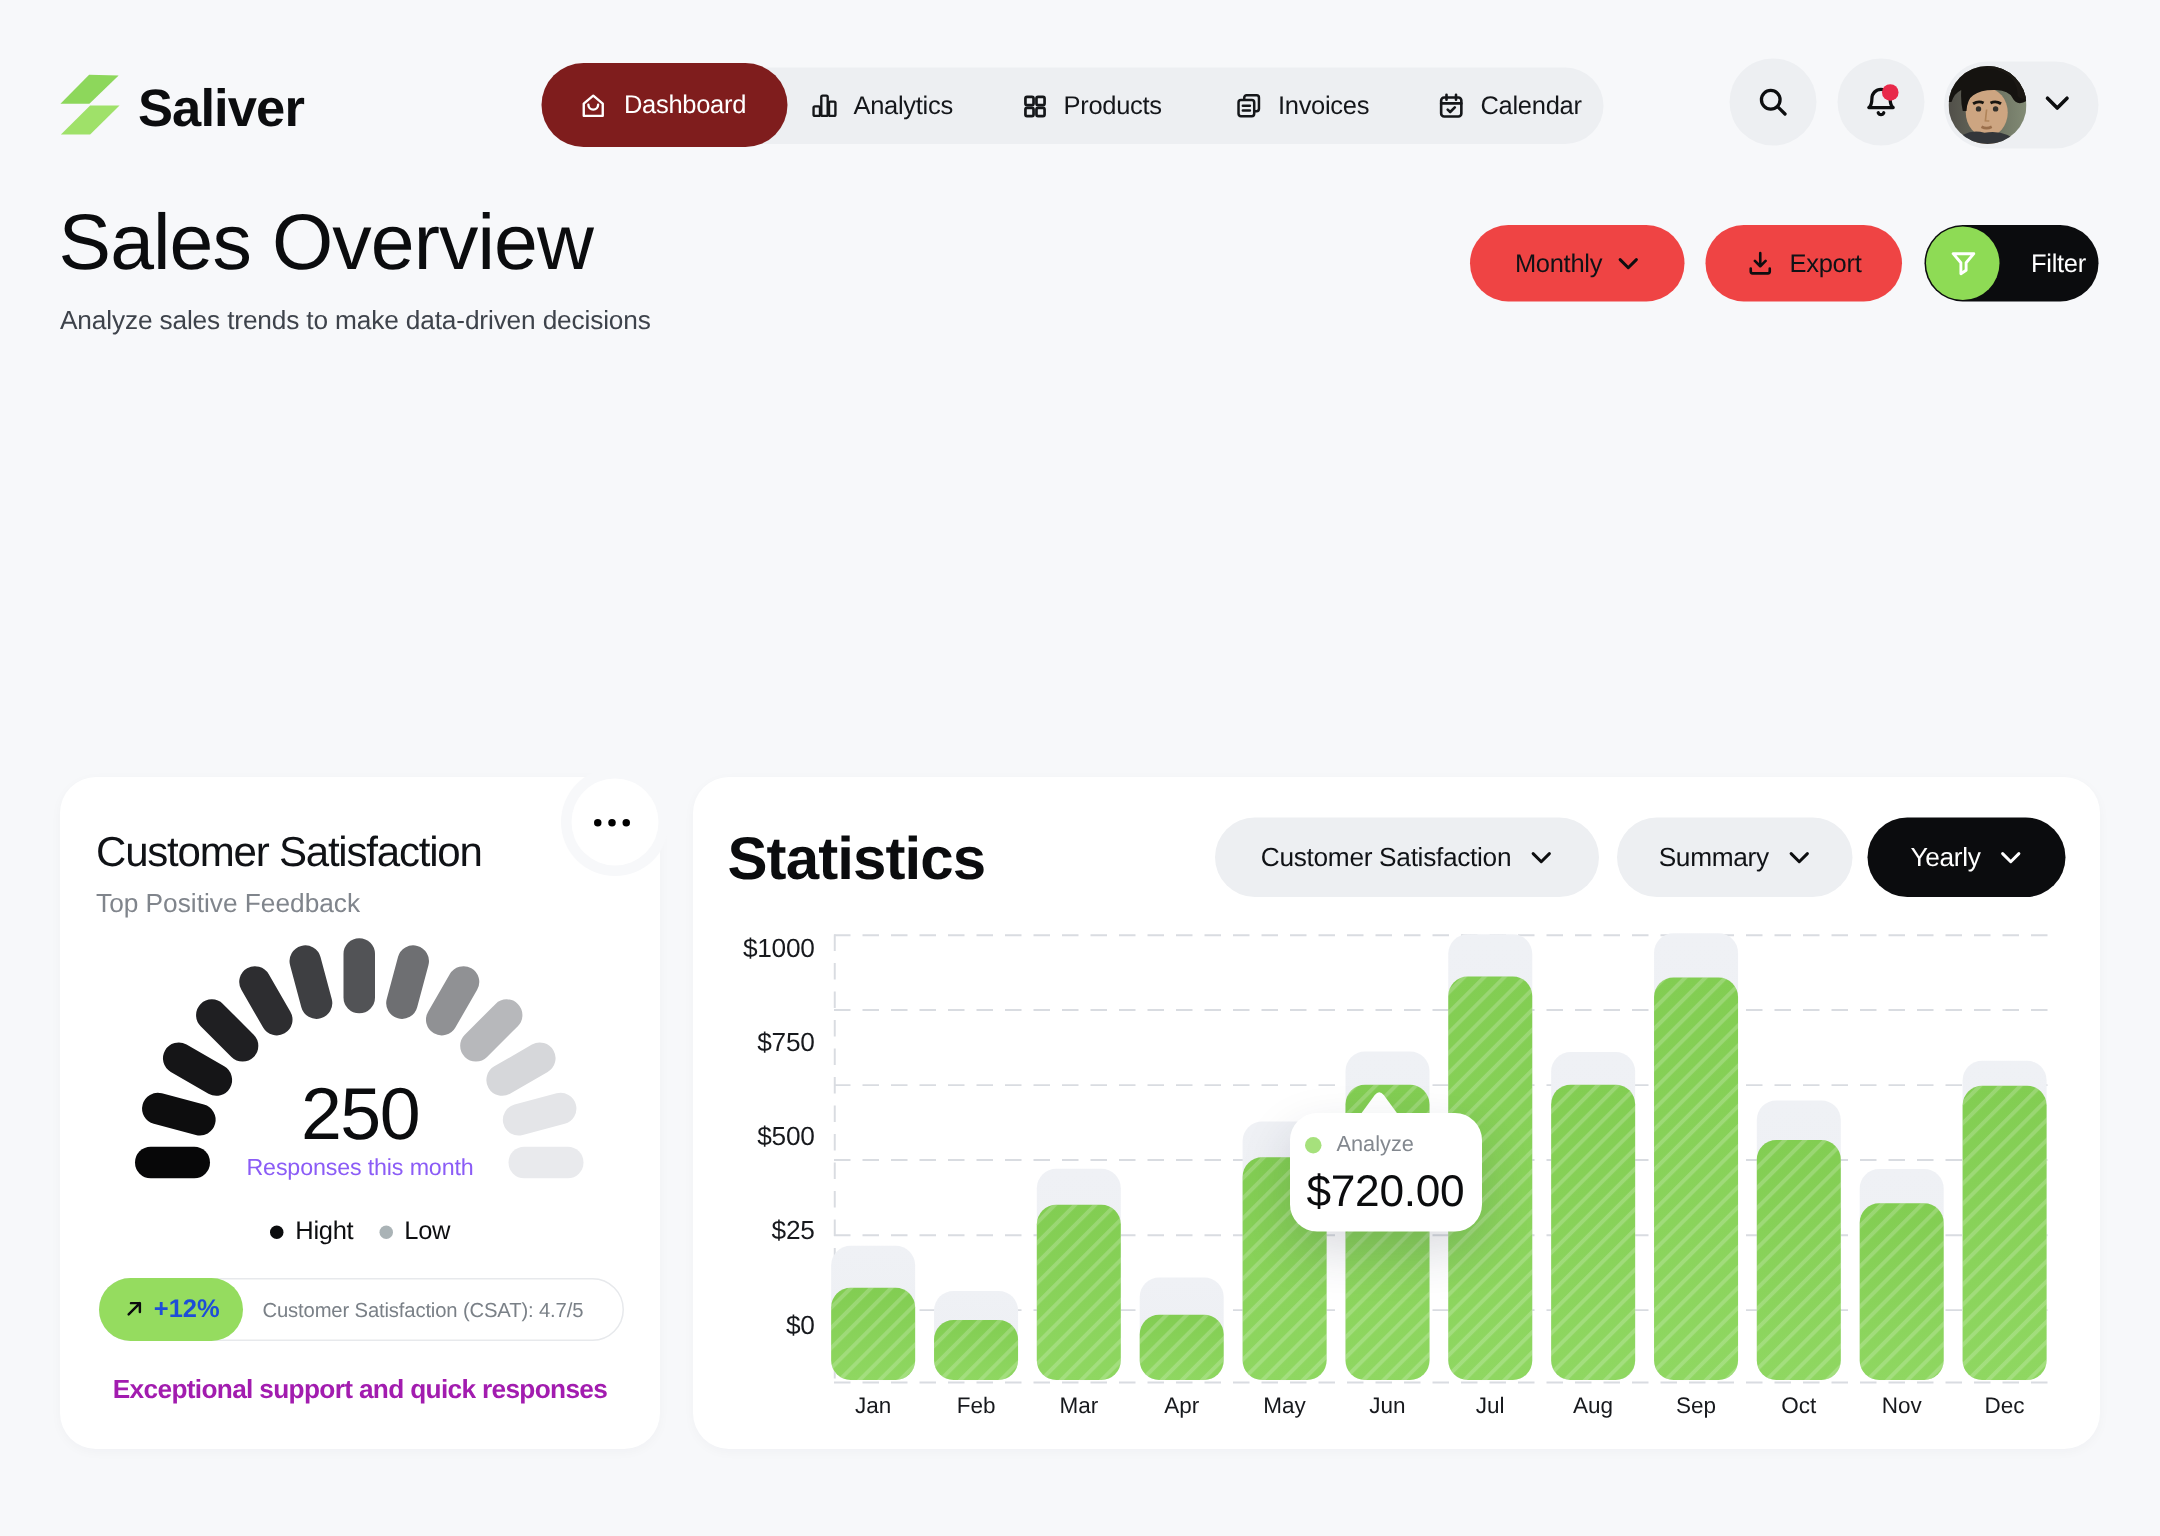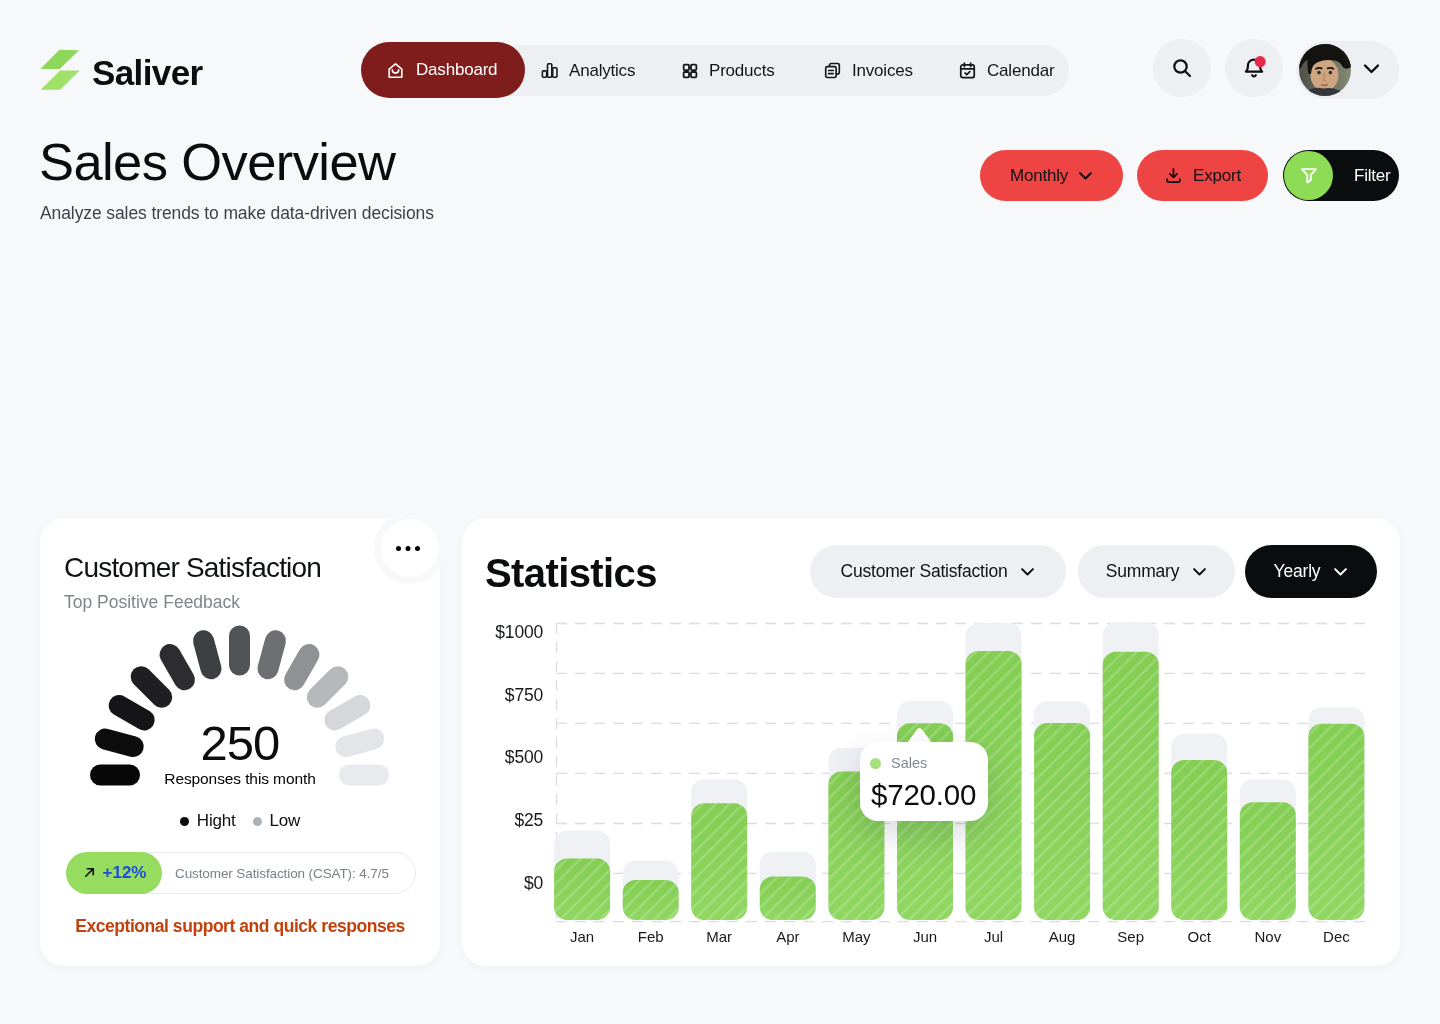--- a/index.html
+++ b/index.html
@@ -25,30 +25,30 @@
 .sub { left:40px; top:203px; font-size:17.5px; color:#3e434b; letter-spacing:-.1px; }
 .btn { position:absolute; top:150px; height:51px; border-radius:26px; background:#ef4444;
   display:flex; align-items:center; justify-content:center; gap:10px; font-size:17px; color:#101216; letter-spacing:-.2px;}
 
 
 .cardL { left:40px; width:400px; }
 .cardR { left:462px; width:938px; }
 .ctitle { left:64px; top:552px; font-size:28px; letter-spacing:-.8px; font-weight:500; color:#101216;}
 .csub { left:64px; top:592px; font-size:17.5px; color:#80858c; }
 .big250 { left:140px; top:715px; width:200px; text-align:center; font-size:49px; font-weight:500; letter-spacing:-1px; color:#0b0c0e; }
-.resp { left:90px; top:770px; width:300px; text-align:center; font-size:15.5px; color:#000000; letter-spacing:-.1px;}
+.resp { left:90px; top:770px; width:300px; text-align:center; font-size:15.5px; color:#8b5cf6; letter-spacing:-.1px;}
 .legend { left:40px; top:811px; width:400px; display:flex; justify-content:center; gap:17px; font-size:17px; color:#0d0e10; letter-spacing:-.2px; }
 .legend .it { display:flex; align-items:center; gap:8px; }
 .dot { width:9px; height:9px; border-radius:50%; }
 .statpill { position:absolute; left:66px; top:852px; width:350px; height:42px; border:1px solid #e7e9ec;
   border-radius:21px; background:#fff; display:flex; align-items:center; }
 .badge { margin-left:0px; height:42px; width:96px; background:#95dc5f; border-radius:21px;
   display:flex; align-items:center; justify-content:center; gap:6px; font-size:17px; font-weight:600; color:#1d4ed8; margin-top:-1px; margin-left:-1px;}
 .csat { margin-left:13px; font-size:13.5px; color:#7a8087; letter-spacing:-.1px; }
-.except { left:40px; top:916px; width:400px; text-align:center; font-size:17.5px; font-weight:600; letter-spacing:-.45px; color:#c2410c; }
+.except { left:40px; top:916px; width:400px; text-align:center; font-size:17.5px; font-weight:600; letter-spacing:-.45px; color:#a21caf; }
 
 
 .stitle { left:485px; top:551px; font-size:40px; letter-spacing:-.6px; font-weight:700; color:#0b0c0e; }
 .drop { position:absolute; top:545px; height:53px; border-radius:27px; background:#edeff2;
   display:flex; align-items:center; justify-content:center; gap:13px; font-size:17.5px; color:#101216; letter-spacing:-.2px; }
 .grid { stroke:#d9dce1; stroke-width:1.3; stroke-dasharray:11 8; fill:none; }
 .ylab { font:17.5px "Liberation Sans"; fill:#17191d; letter-spacing:-.2px;}
 .mlab { font:15px "Liberation Sans"; fill:#17191d; }
 
 .tooltip { position:absolute; left:860px; top:742px; width:128px; height:79px; background:#fff; border-radius:18px;
@@ -322,16 +322,16 @@
 <text x="1267.8" y="942" text-anchor="middle" class="mlab">Nov</text>
 <text x="1336.4" y="942" text-anchor="middle" class="mlab">Dec</text>
 </svg>
 
 <svg class="tt-caret" viewBox="0 0 25 16">
     <path d="M0 16 L9.5 3 Q12.5 -0.8 15.5 3 L25 16 Z" fill="#fff"></path>
   </svg>
 <div class="tooltip">
   <div class="tt-row">
       <div class="tt-dot"></div>
-      <div class="tt-lab">Sales</div>
+      <div class="tt-lab">Analyze</div>
     </div>
   <div class="tt-val">$720.00</div>
 </div>
 
 </body></html>

